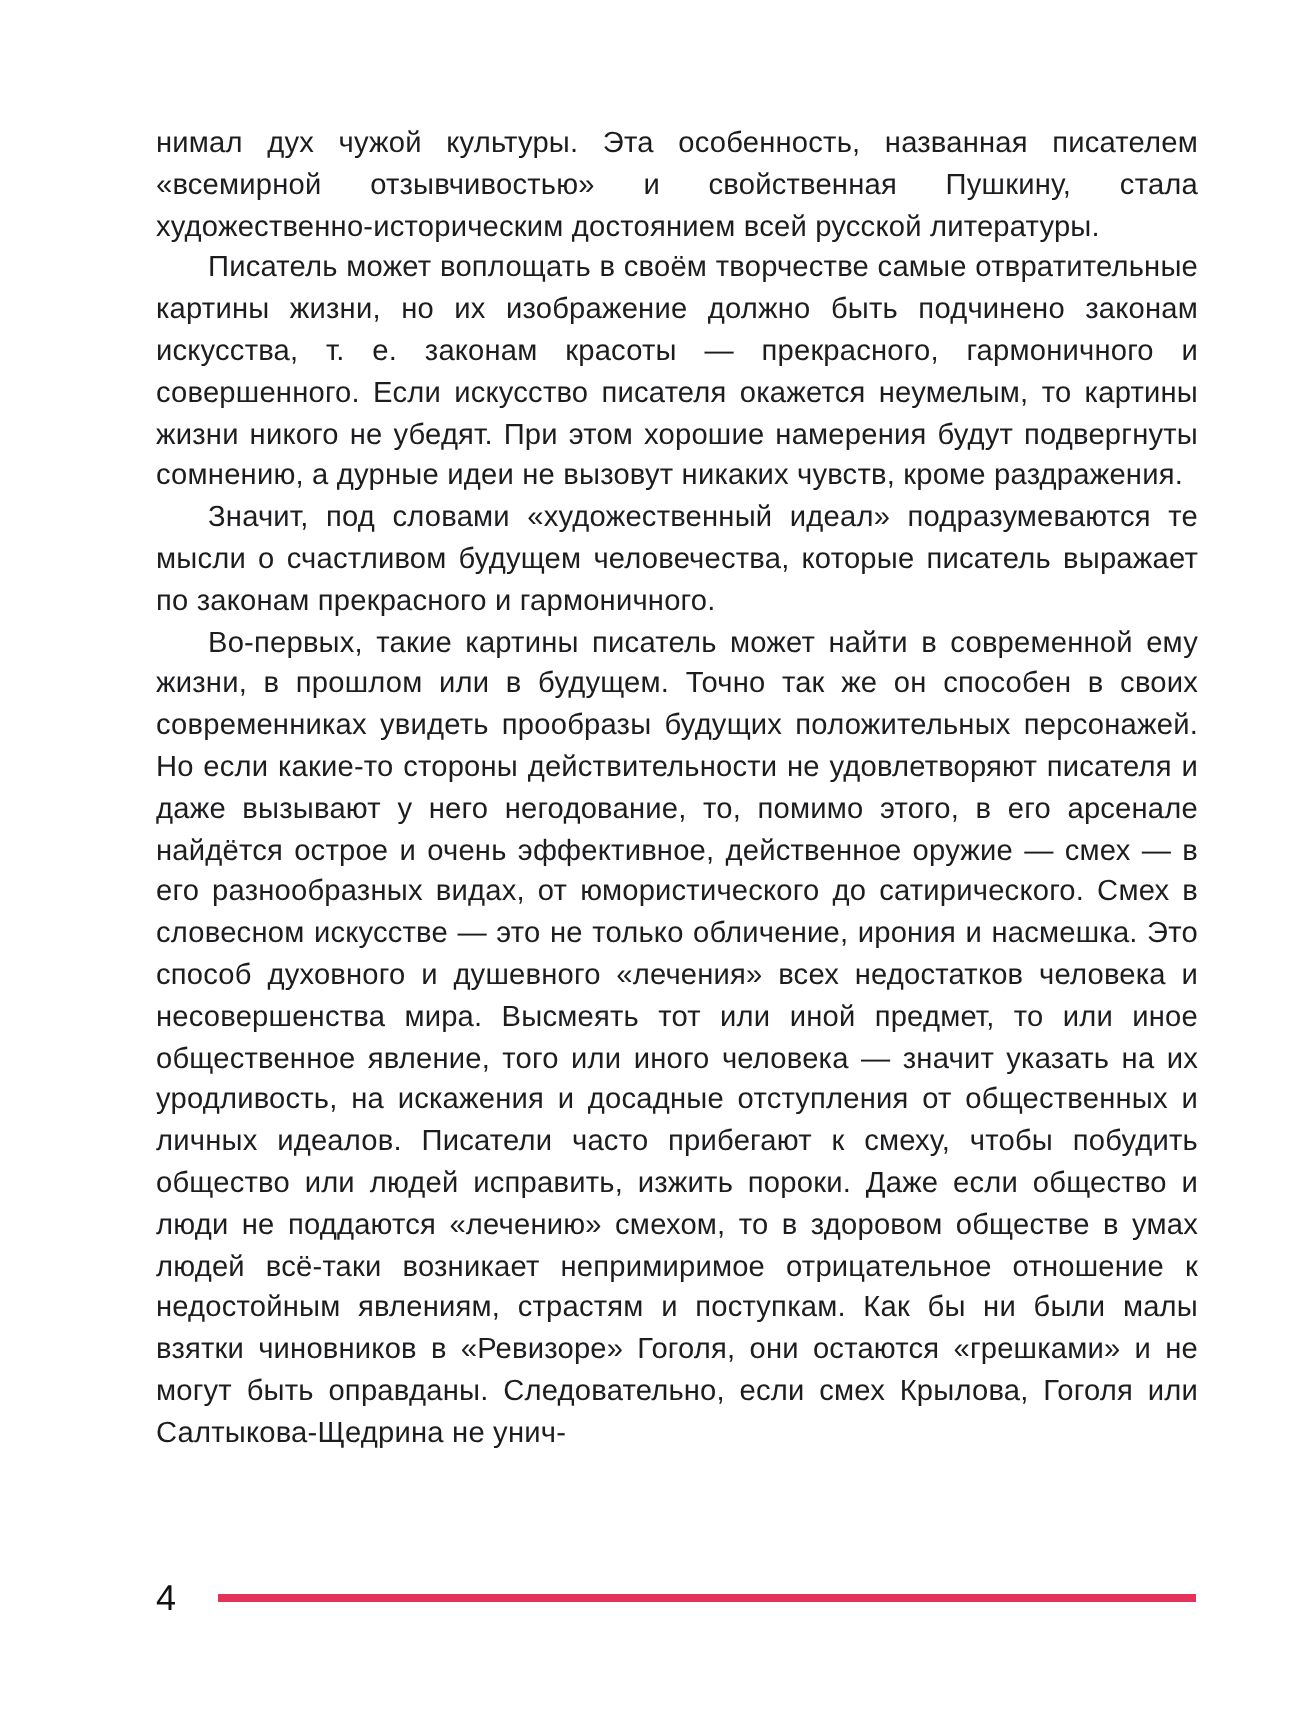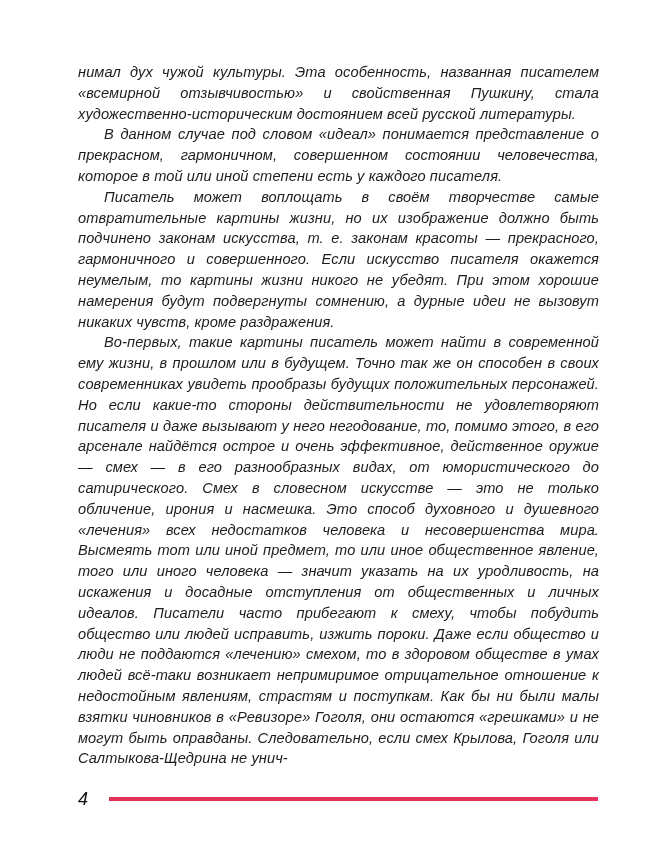--- a/index.html
+++ b/index.html
@@ -1,15 +1,15 @@
 <!DOCTYPE html>
 <html lang="ru"><head>
 <meta charset="utf-8">
 <style>
-  * { margin: 0; padding: 0; box-sizing: border-box; font-style: italic; }
+  * { margin: 0; padding: 0; box-sizing: border-box; }
   html, body { background: #ffffff; }
   body {
     width: 650px;
     height: 865px;
     font-family: "Liberation Sans", "DejaVu Sans", sans-serif;
     overflow: hidden;
   }
   .page {
     position: relative;
     width: 650px;
@@ -56,22 +56,22 @@
     background: #e5325a; 
   }
 </style>
 </head>
 <body>
 
 <div class="page">
 
   <div class="text-block">
     <p class="no-indent">нимал дух чужой культуры. Эта особенность, названная писателем «всемирной отзывчивостью» и свойственная Пушкину, стала художественно-историческим достоянием всей русской литературы.</p>
-    <p>В данном случае под словом «идеал» понимается представление о прекрасном, гармоничном, совершенном состоянии человечества, которое в той или иной степени есть у каждого писателя.</p>
     <p>Писатель может воплощать в своём творчестве самые отвратительные картины жизни, но их изображение должно быть подчинено законам искусства, т. е. законам красоты — прекрасного, гармоничного и совершенного. Если искусство писателя окажется неумелым, то картины жизни никого не убедят. При этом хорошие намерения будут подвергнуты сомнению, а дурные идеи не вызовут никаких чувств, кроме раздражения.</p>
+    <p>Значит, под словами «художественный идеал» подразумеваются те мысли о счастливом будущем человечества, которые писатель выражает по законам прекрасного и гармоничного.</p>
     <p>Во-первых, такие картины писатель может найти в современной ему жизни, в прошлом или в будущем. Точно так же он способен в своих современниках увидеть прообразы будущих положительных персонажей. Но если какие-то стороны действительности не удовлетворяют писателя и даже вызывают у него негодование, то, помимо этого, в его арсенале найдётся острое и очень эффективное, действенное оружие — смех — в его разнообразных видах, от юмористического до сатирического. Смех в словесном искусстве — это не только обличение, ирония и насмешка. Это способ духовного и душевного «лечения» всех недостатков человека и несовершенства мира. Высмеять тот или иной предмет, то или иное общественное явление, того или иного человека — значит указать на их уродливость, на искажения и досадные отступления от общественных и личных идеалов. Писатели часто прибегают к смеху, чтобы побудить общество или людей исправить, изжить пороки. Даже если общество и люди не поддаются «лечению» смехом, то в здоровом обществе в умах людей всё-таки возникает непримиримое отрицательное отношение к недостойным явлениям, страстям и поступкам. Как бы ни были малы взятки чиновников в «Ревизоре» Гоголя, они остаются «грешками» и не могут быть оправданы. Следовательно, если смех Крылова, Гоголя или Салтыкова-Щедрина не унич-</p>
   </div>
 
   <div class="footer">
     <span class="page-num">4</span>
     <span class="rule" style="background: rgb(229, 50, 90);"></span>
   </div>
 
 </div>
 

